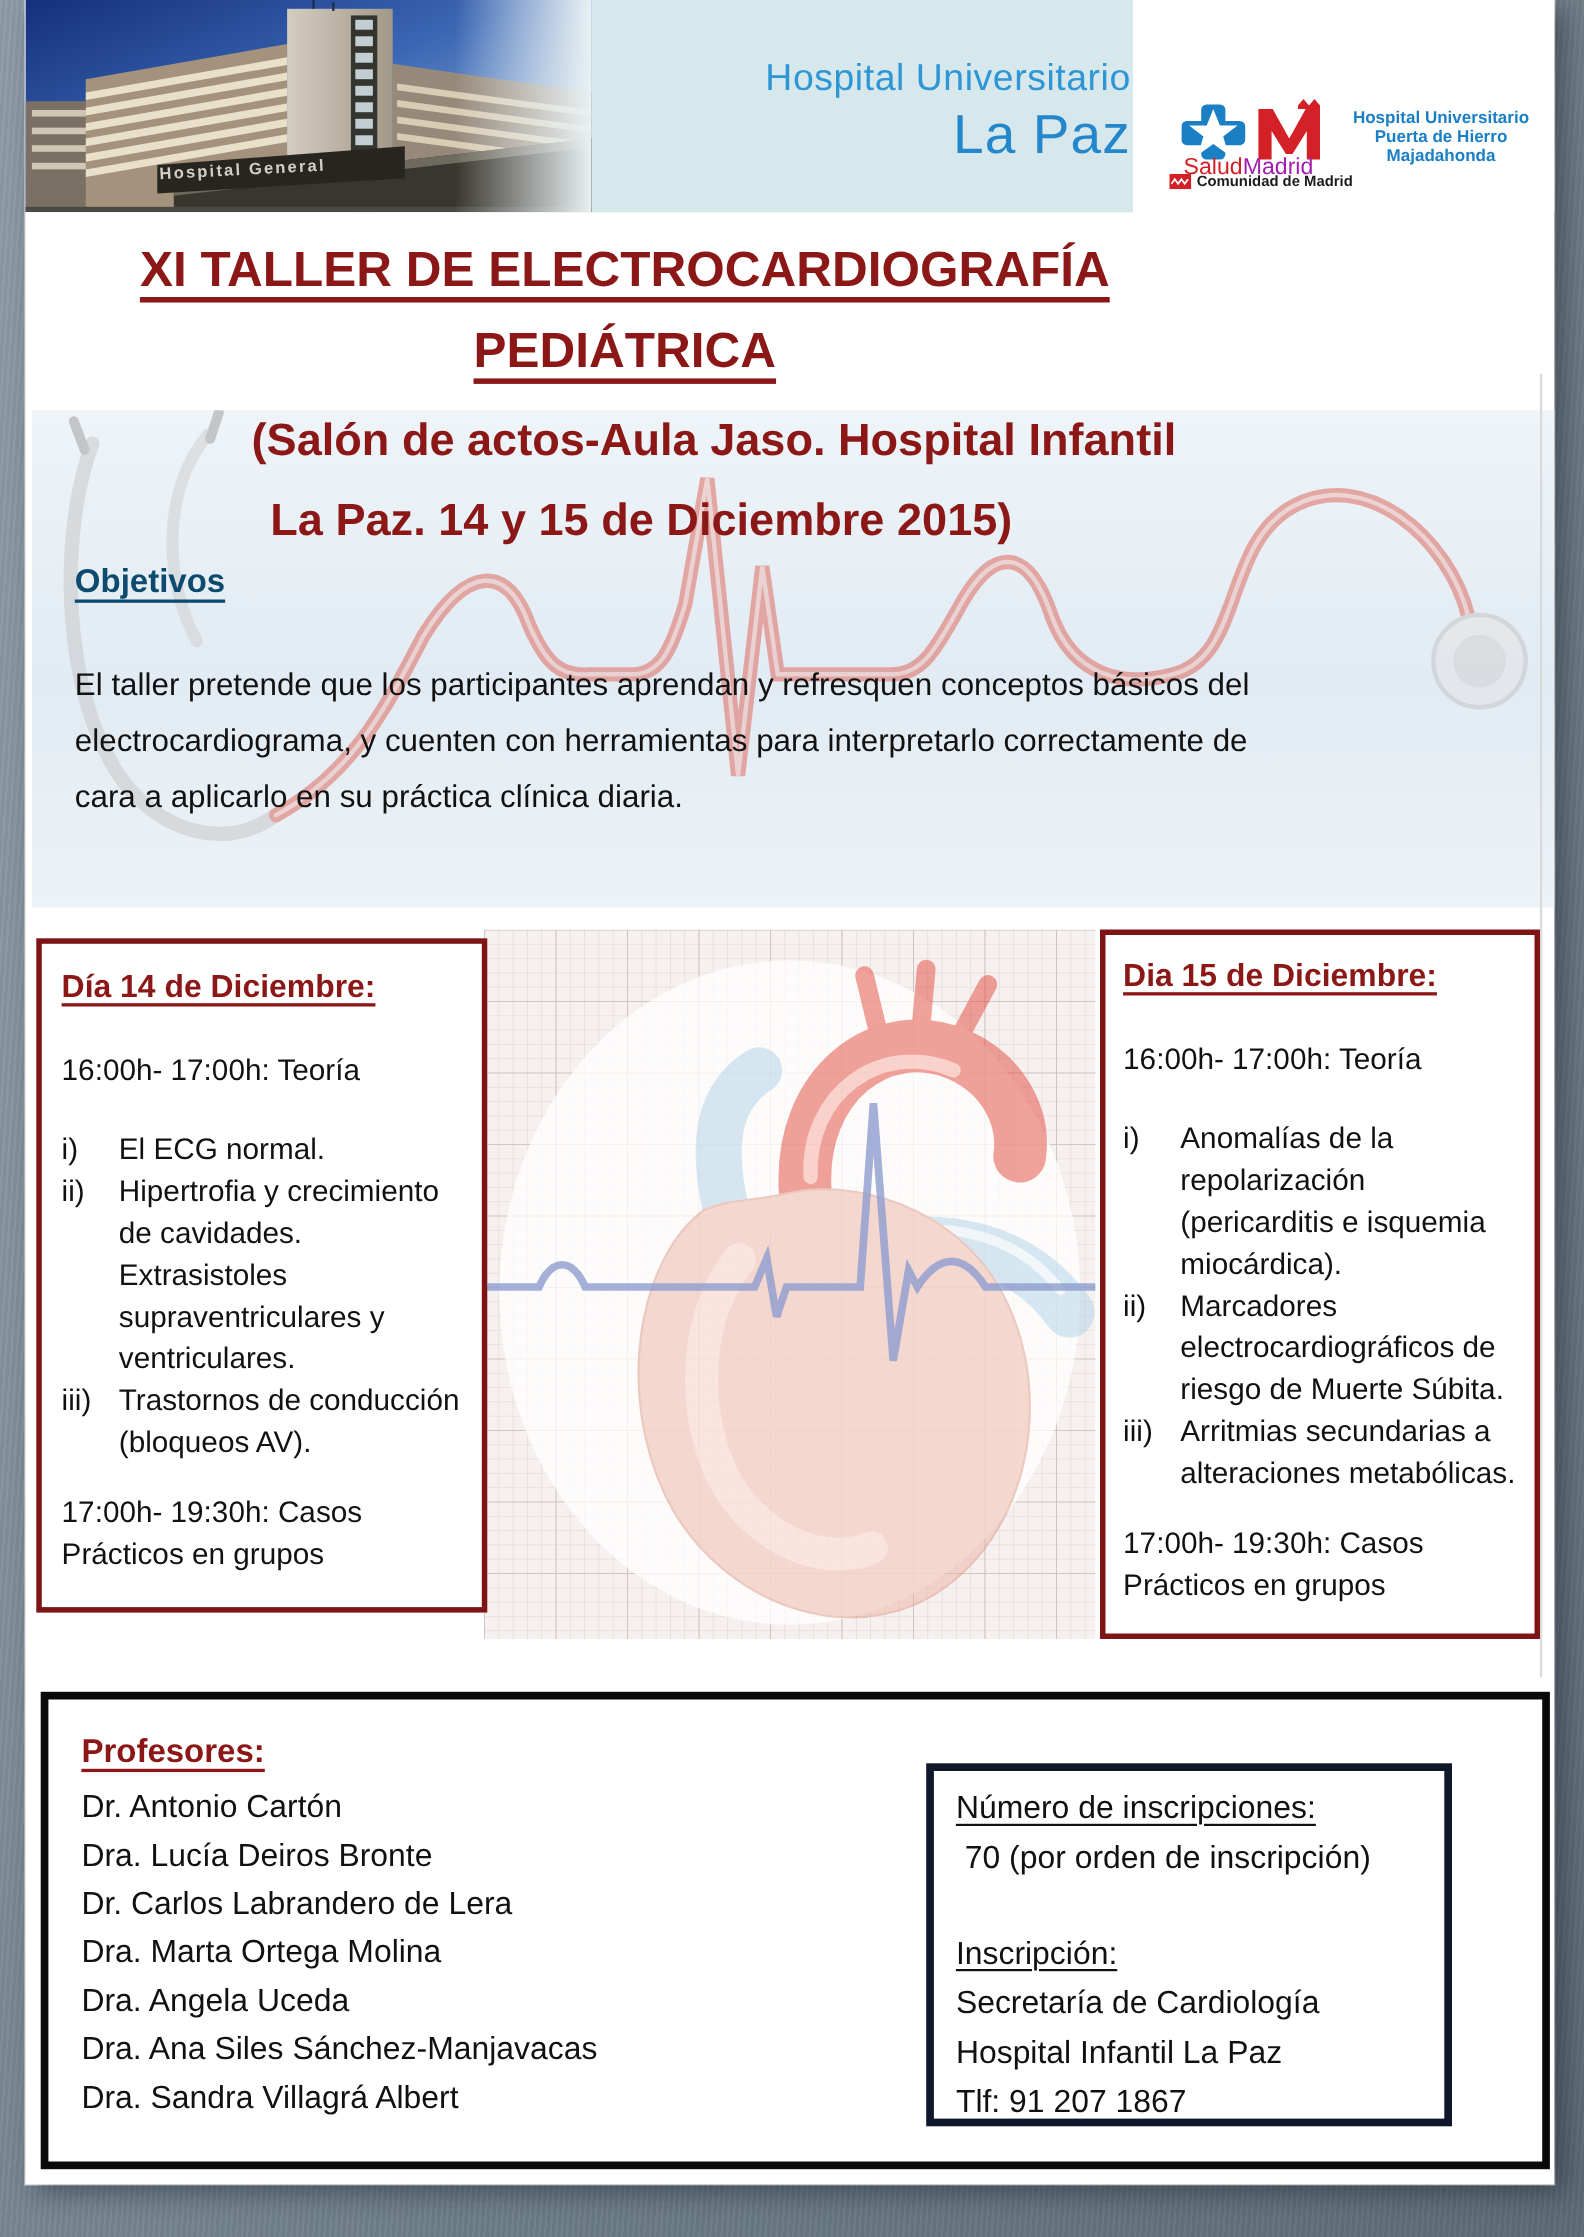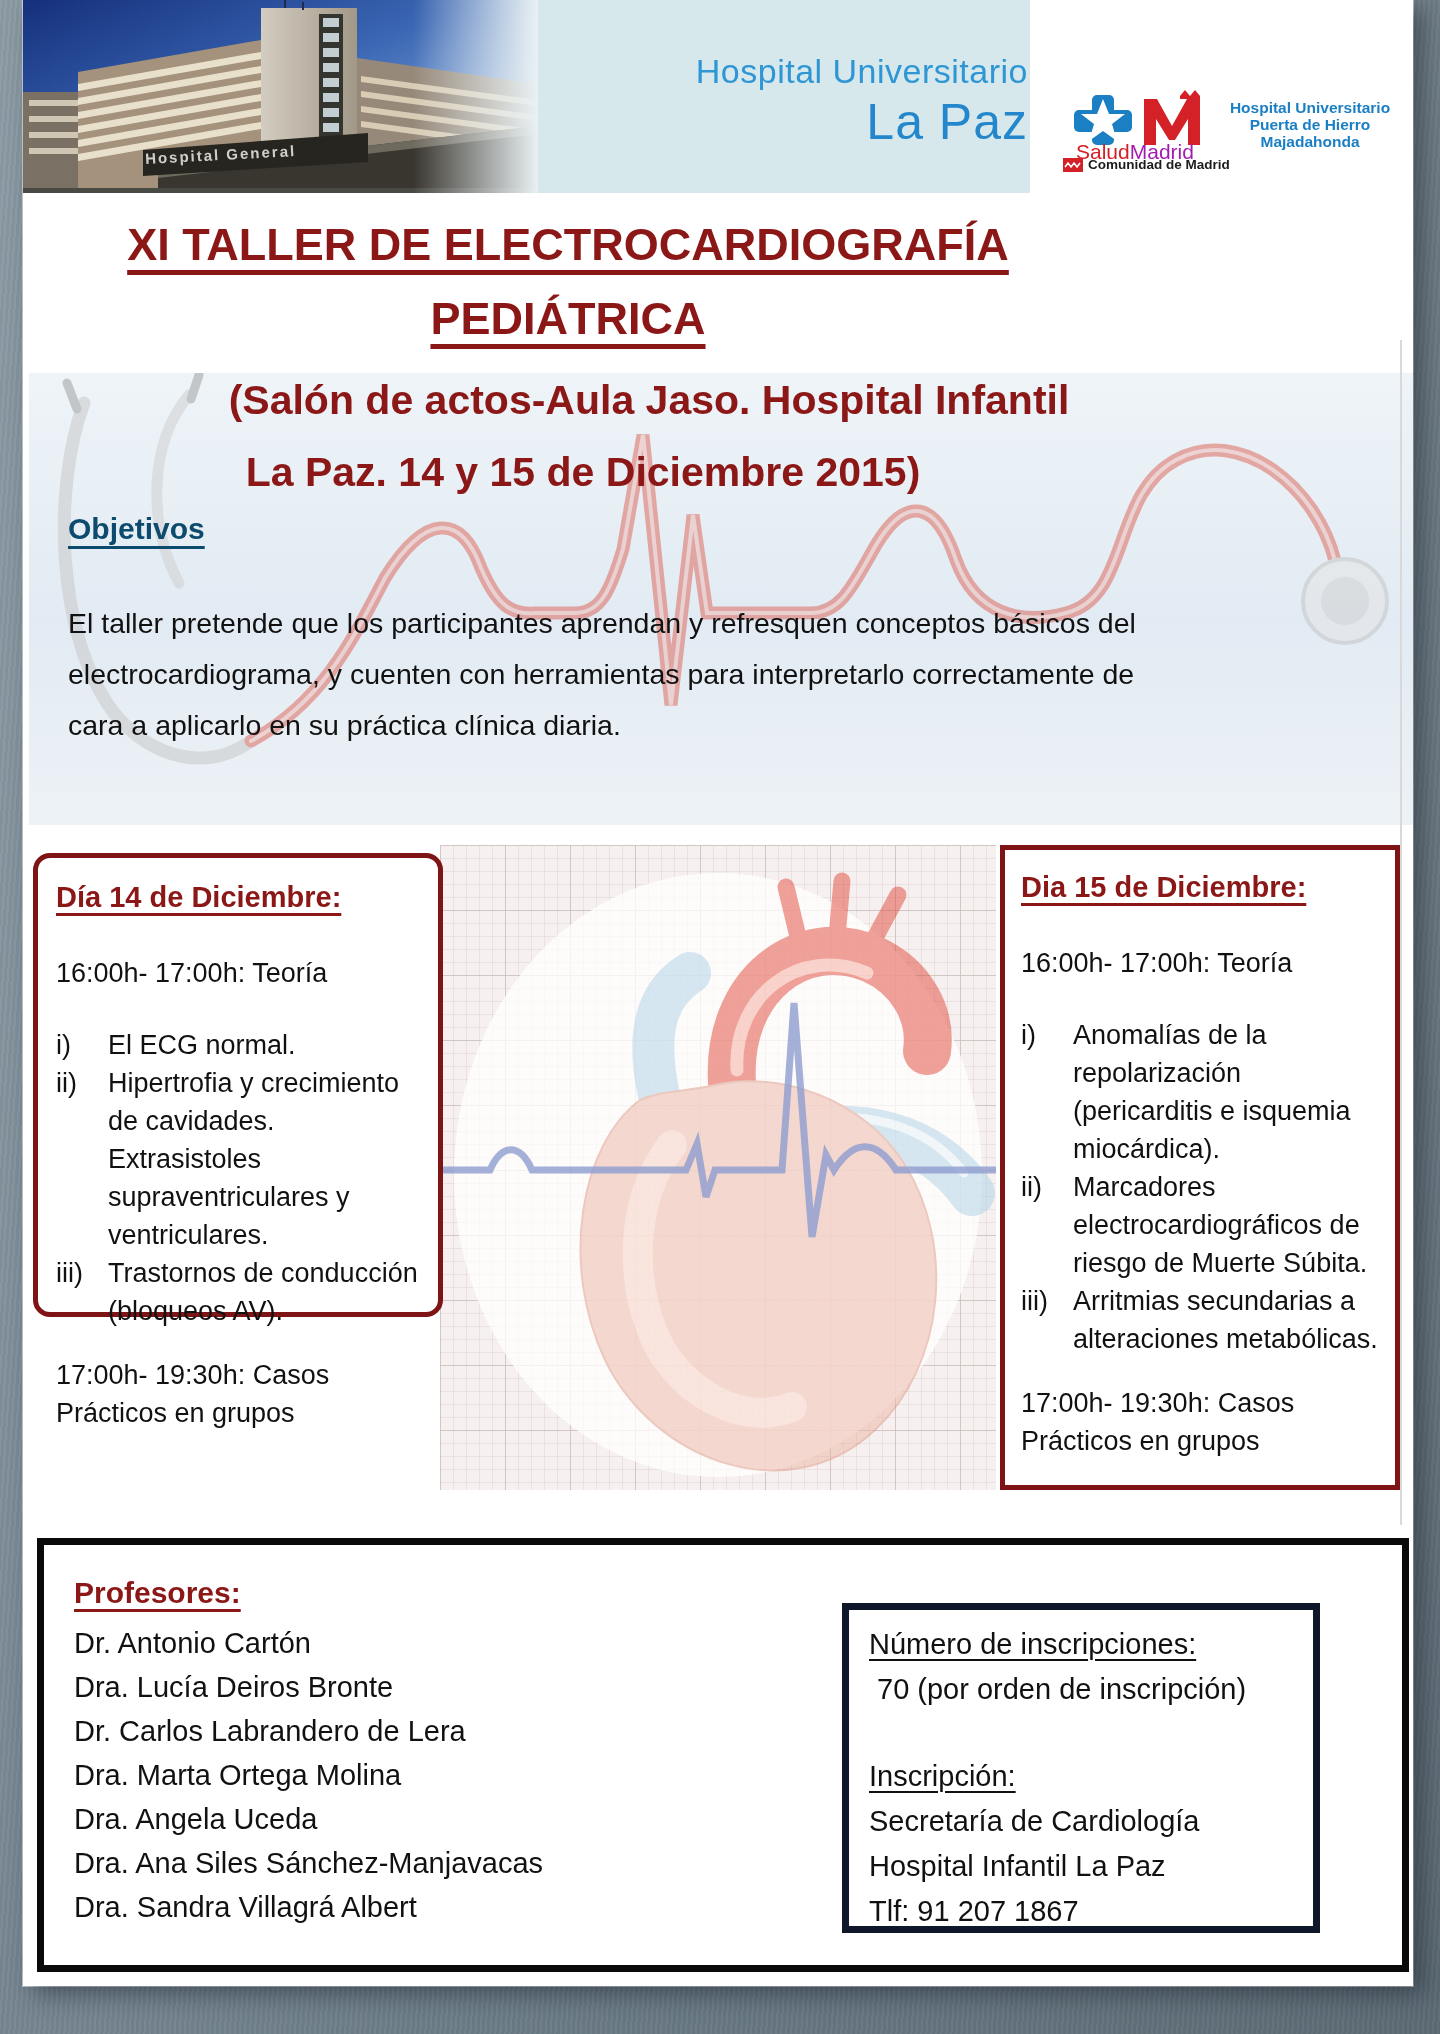--- a/index.html
+++ b/index.html
@@ -48,21 +48,21 @@
   .ecg-band{position:absolute;top:373px;left:6px;width:1384px;height:452px;z-index:1;
     background:linear-gradient(180deg,#eef4f8 0%, #e2ebf3 55%, #edf2f6 100%);}
   .ecg-band svg{display:block;opacity:.5;}
   .objetivos-h{position:absolute;top:512px;left:45px;z-index:2;font-size:30px;font-weight:bold;color:#0c4a6e;
     text-decoration:underline;text-decoration-thickness:3px;text-underline-offset:7px;}
   .objetivos-p{position:absolute;top:598px;left:45px;width:1080px;z-index:2;
     font-size:28.5px;line-height:51px;color:#111;}
   
   .daybox{position:absolute;border:5px solid #7f1416;background:rgba(255,255,255,.92);z-index:2;
     color:#111;font-size:27px;line-height:38px;}
-  .box14{left:10px;top:853px;width:410px;height:464px;padding:20px 16px 0 18px;box-sizing:border-box;border-radius:17px;}
+  .box14{left:10px;top:853px;width:410px;height:613px;padding:20px 16px 0 18px;box-sizing:border-box;}
   .box15{left:977px;top:845px;width:400px;height:645px;padding:18px 12px 0 16px;box-sizing:border-box;}
   .day-h{font-size:29px;font-weight:bold;color:#8b1717;
     text-decoration:underline;text-decoration-thickness:3px;text-underline-offset:6px;}
   .day-s1{margin-top:38px;}
   .day-list{margin-top:34px;}
   .li{display:grid;grid-template-columns:52px 1fr;}
   .day-s2{margin-top:26px;}
   .edge-line{position:absolute;left:1377px;top:340px;width:2px;height:1185px;background:#d9d9d9;z-index:1;}
   
   .heart-wrap{position:absolute;left:417px;top:845px;width:556px;height:645px;z-index:0;}

